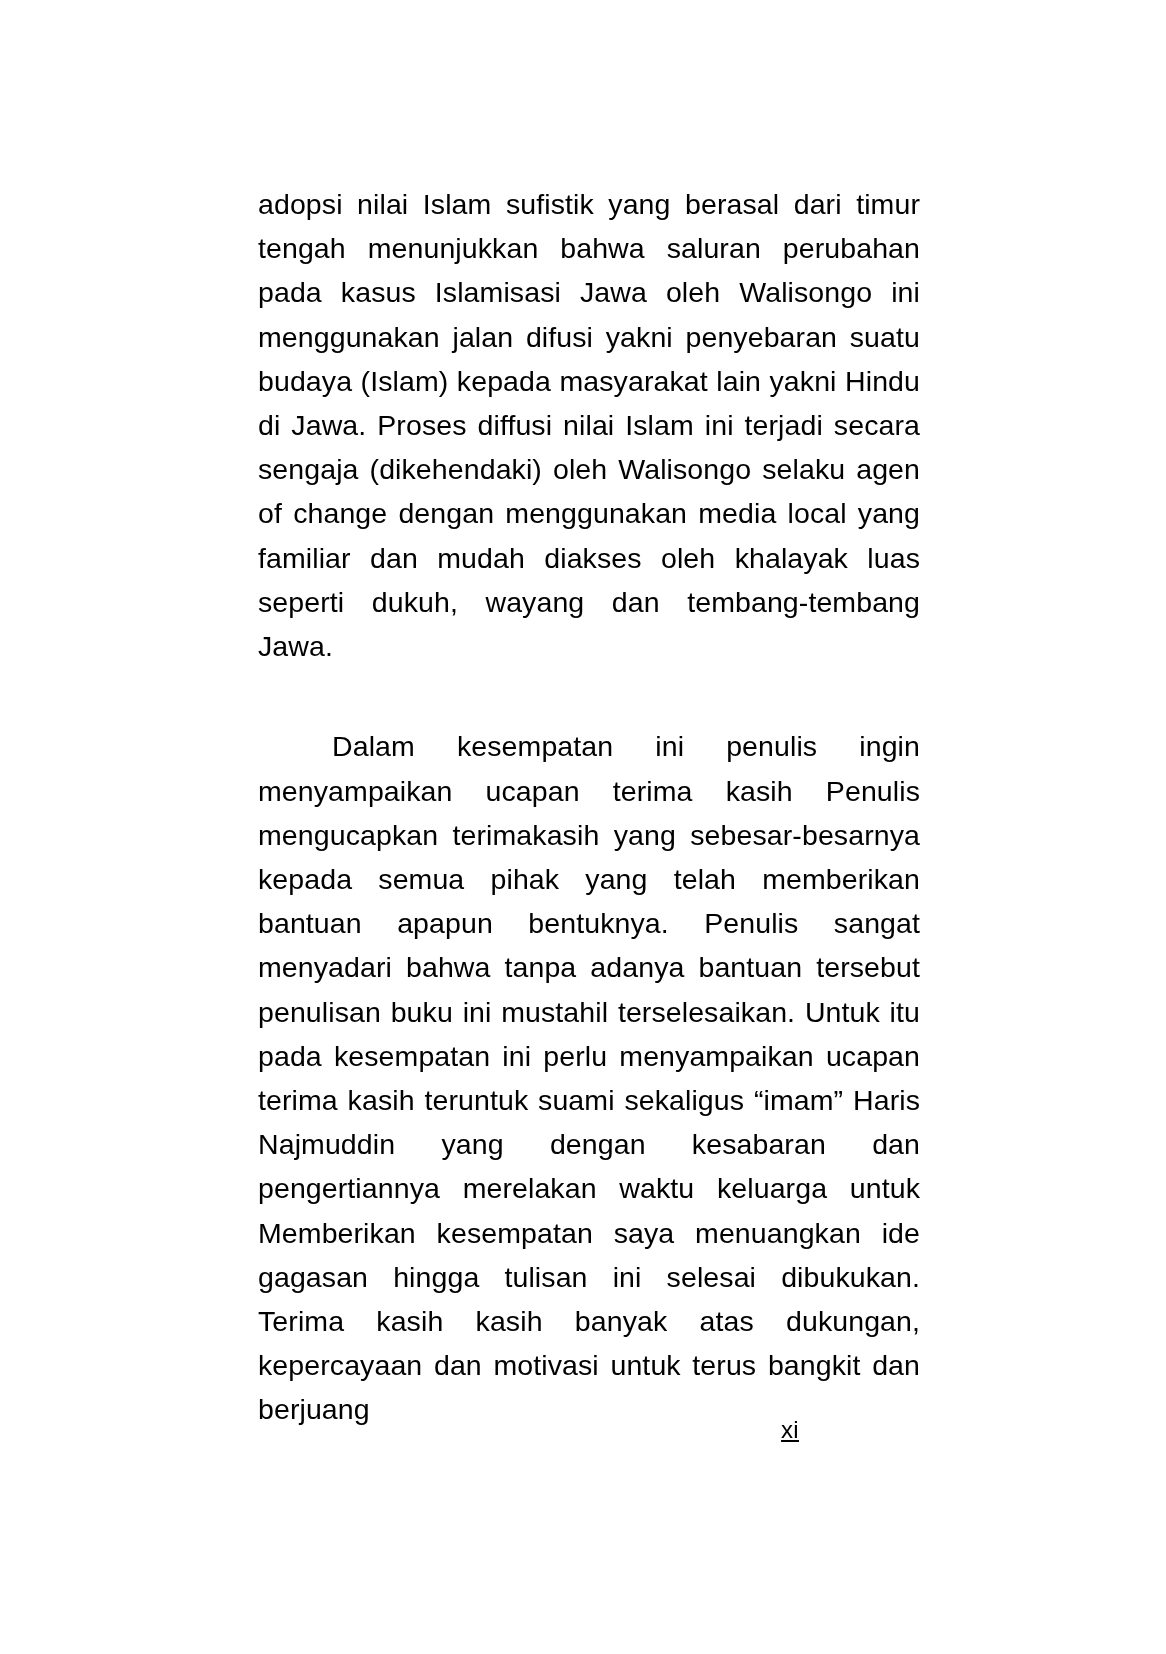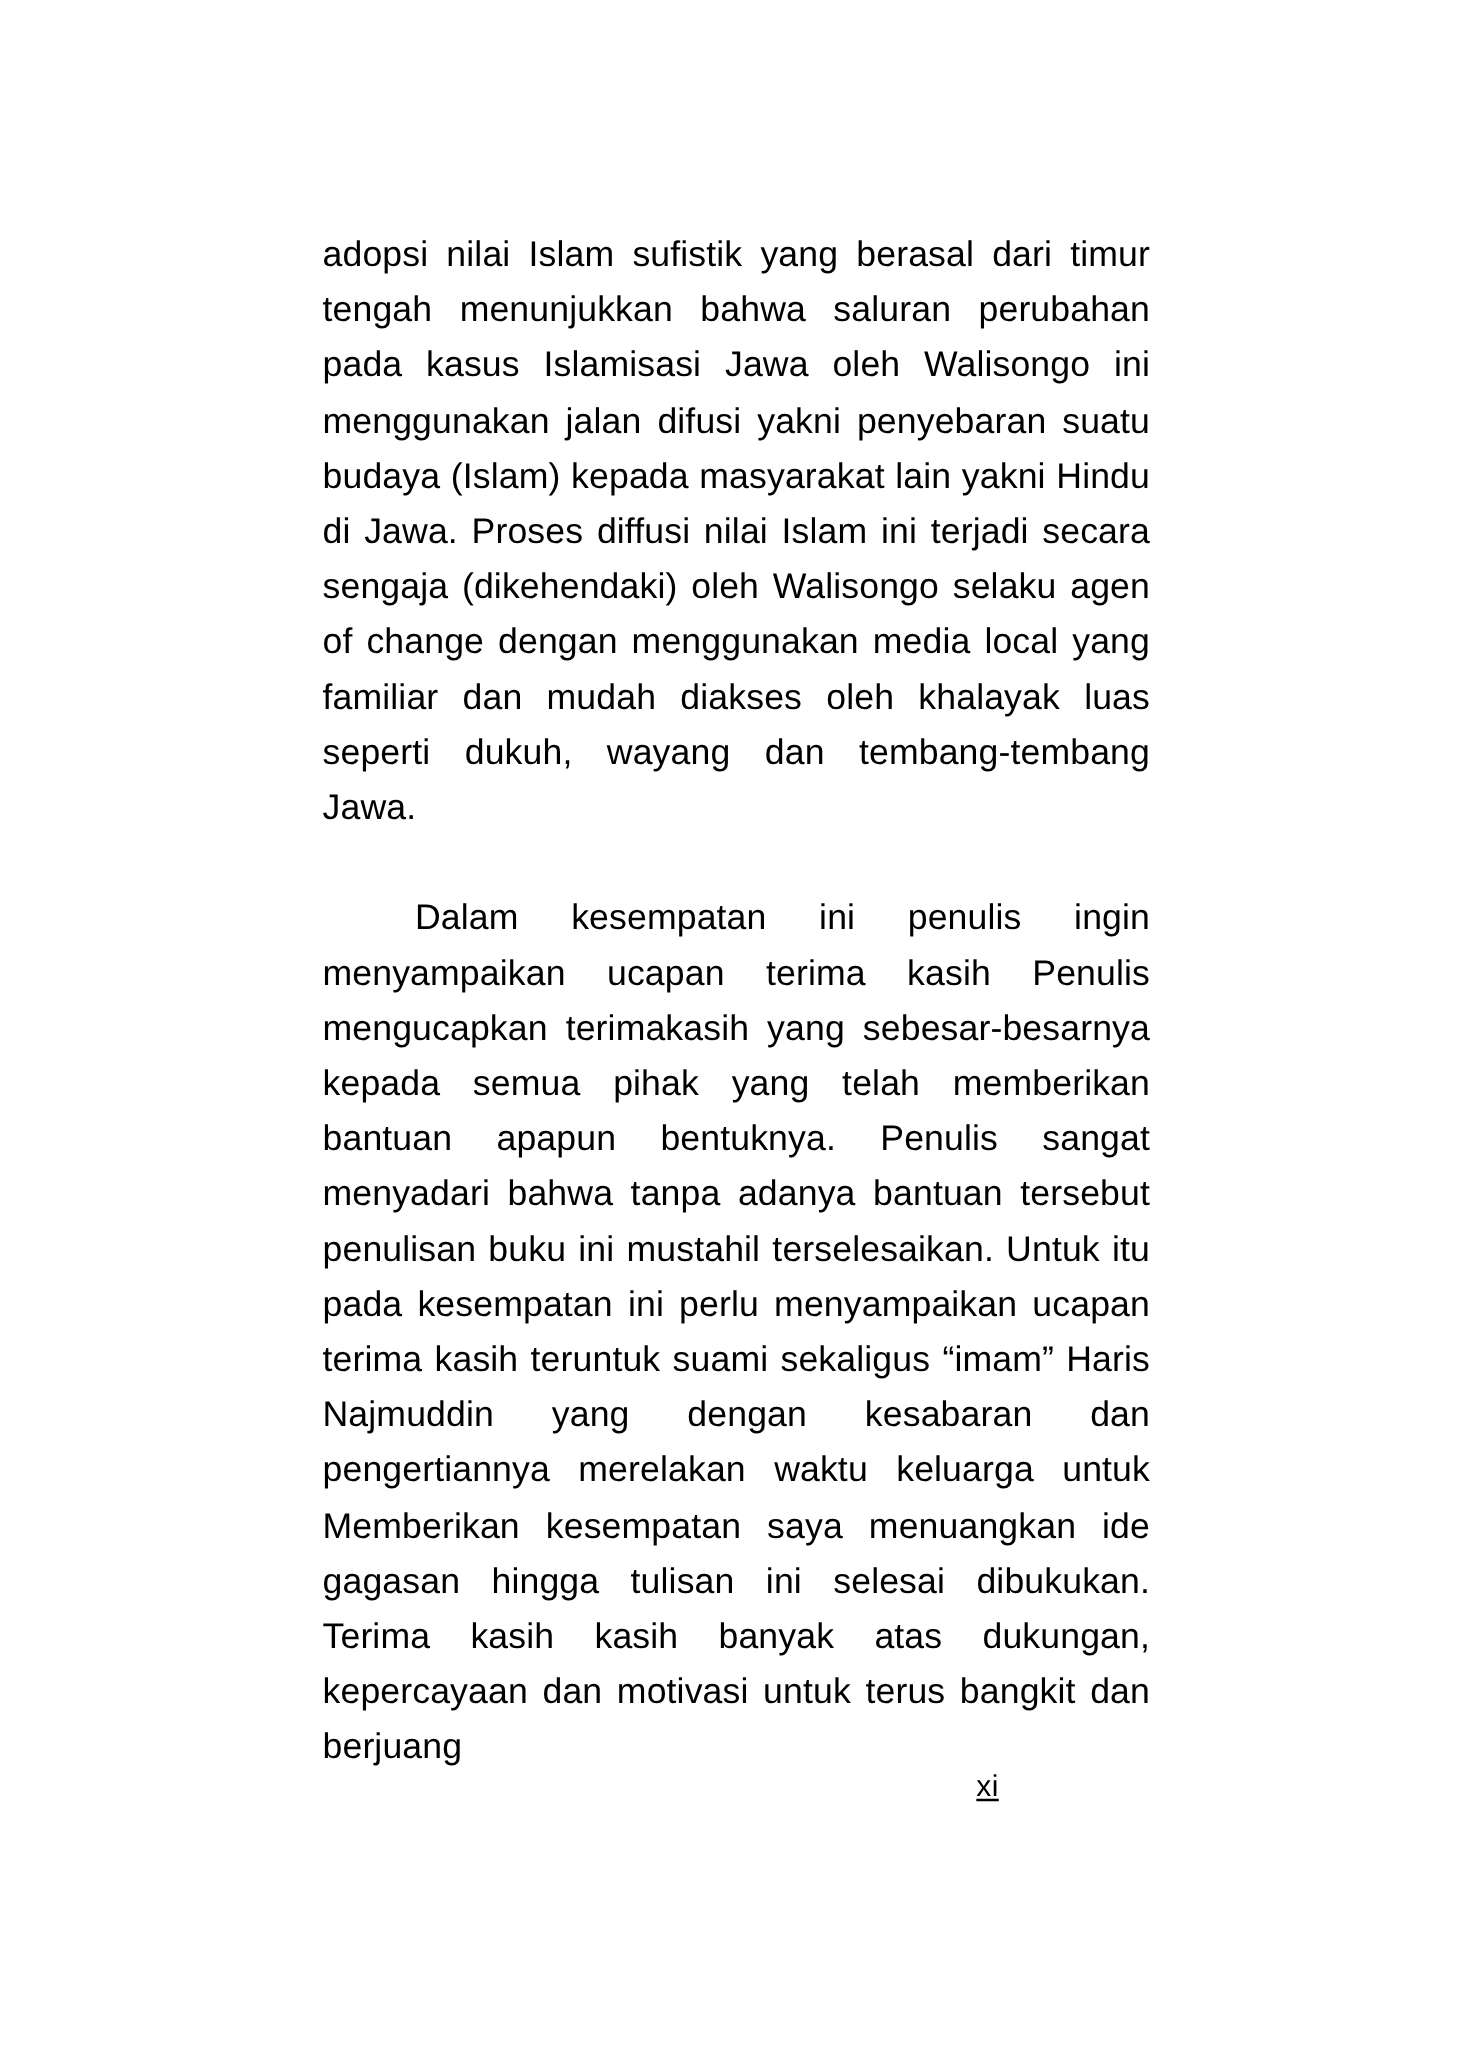--- a/index.html
+++ b/index.html
@@ -36,20 +36,21 @@
     text-align: justify;
     text-justify: inter-word;
     letter-spacing: 0.1px;
     word-spacing: 0.2px;
     -webkit-hyphens: none;
     hyphens: none;
   }
 
   .para.indent {
     text-indent: 74px;
+    margin-top: 12px;
   }
 
   
   .para::after {
     content: "";
     display: inline-block;
     width: 100%;
   }
 
   .page-number {

